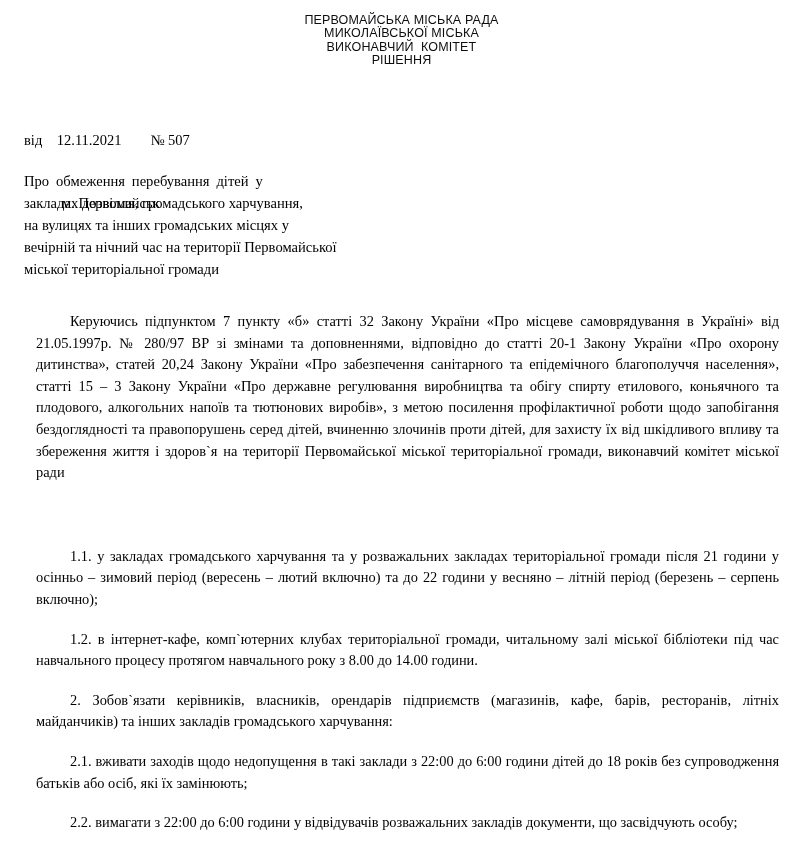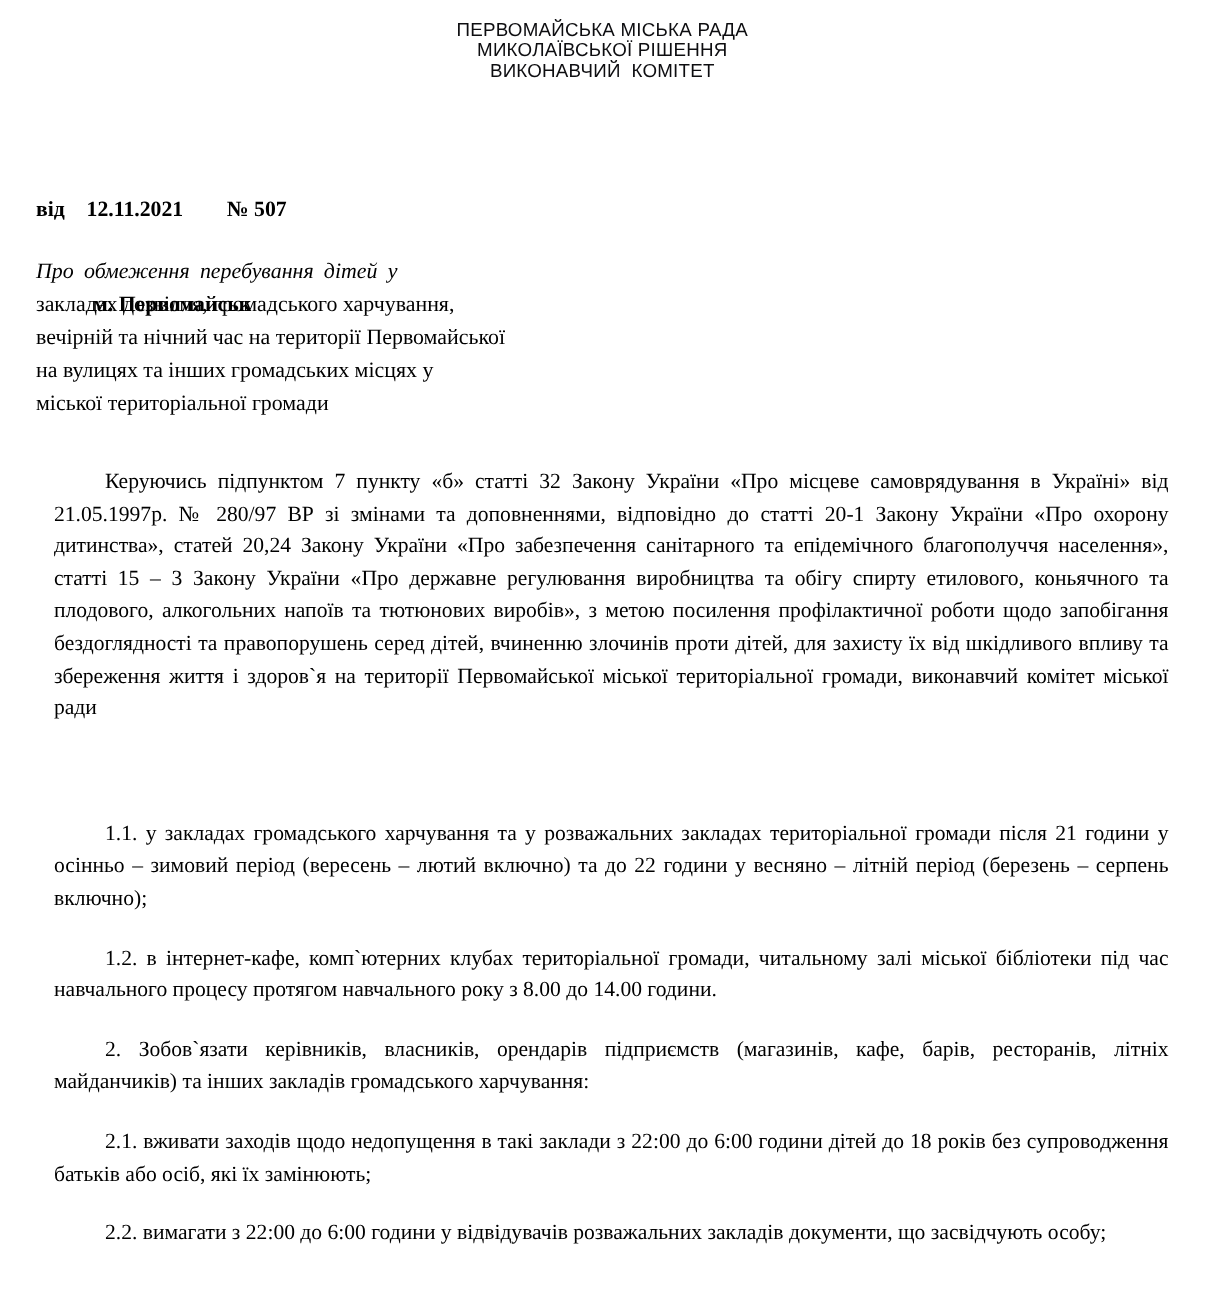--- a/index.html
+++ b/index.html
@@ -39,39 +39,37 @@
   .letterhead div { white-space: pre; }
 
   
   .docmeta {
     position: absolute;
     left: 24px;
     top: 88px;
     font-size: 14.5px;
     line-height: 21px;
     white-space: pre;
-    font-weight: bold;
   }
   .docmeta .line2 {
     padding-left: 38px;
   }
 
   
   .subject {
     position: absolute;
     left: 24px;
     top: 170px;
     width: 380px;
     font-size: 14.6px;
     line-height: 22px;
   }
   .subject .sline { white-space: nowrap; }
   .subject .sline.justified {
     word-spacing: 3.2px;
-    font-style: italic;
   }
 
   
   .body {
     position: absolute;
     left: 24px;
     top: 311px;
     width: 755px;
     font-size: 14.4px;
     line-height: 21.6px;
@@ -93,34 +91,35 @@
     letter-spacing: 0.2px;
   }
 </style>
 </head>
 <body>
 
 <div class="page">
 
   <div class="letterhead">
     <div>ПЕРВОМАЙСЬКА МІСЬКА РАДА</div>
-    <div>МИКОЛАЇВСЬКОЇ РІШЕННЯ</div>
+    <div>МИКОЛАЇВСЬКОЇ МІСЬКА</div>
     <div>ВИКОНАВЧИЙ  КОМІТЕТ</div>
+    <div>РІШЕННЯ</div>
   </div>
 
   <div class="docmeta">
     <div class="line1"><span>від</span>    <span>12.11.2021</span>        <span>№</span> <span>507</span></div>
     <div class="line2">м. Первомайськ</div>
   </div>
 
   <div class="subject">
     <div class="sline justified">Про  обмеження  перебування  дітей  у</div>
     <div class="sline">закладах дозвілля, громадського харчування,</div>
+    <div class="sline">на вулицях та інших громадських місцях у</div>
     <div class="sline">вечірній та нічний час на території Первомайської</div>
-    <div class="sline">на вулицях та інших громадських місцях у</div>
     <div class="sline">міської територіальної громади</div>
   </div>
 
   <div class="body">
 
     <p class="para">Керуючись підпунктом 7 пункту «б» статті 32 Закону України «Про місцеве самоврядування в Україні» від 21.05.1997р. № 280/97 ВР зі змінами та доповненнями, відповідно до статті 20-1 Закону України «Про охорону дитинства», статей 20,24 Закону України «Про забезпечення санітарного та  епідемічного благополуччя населення», статті 15 – 3 Закону України «Про державне регулювання виробництва та обігу спирту етилового, коньячного та плодового, алкогольних напоїв та тютюнових виробів», з метою посилення профілактичної роботи щодо запобігання бездоглядності та правопорушень серед дітей, вчиненню злочинів проти дітей, для захисту їх від шкідливого  впливу та збереження життя і здоров`я на території Первомайської міської територіальної громади, виконавчий комітет міської ради</p>
 
     <div class="spacer-lg"></div>
 
 

